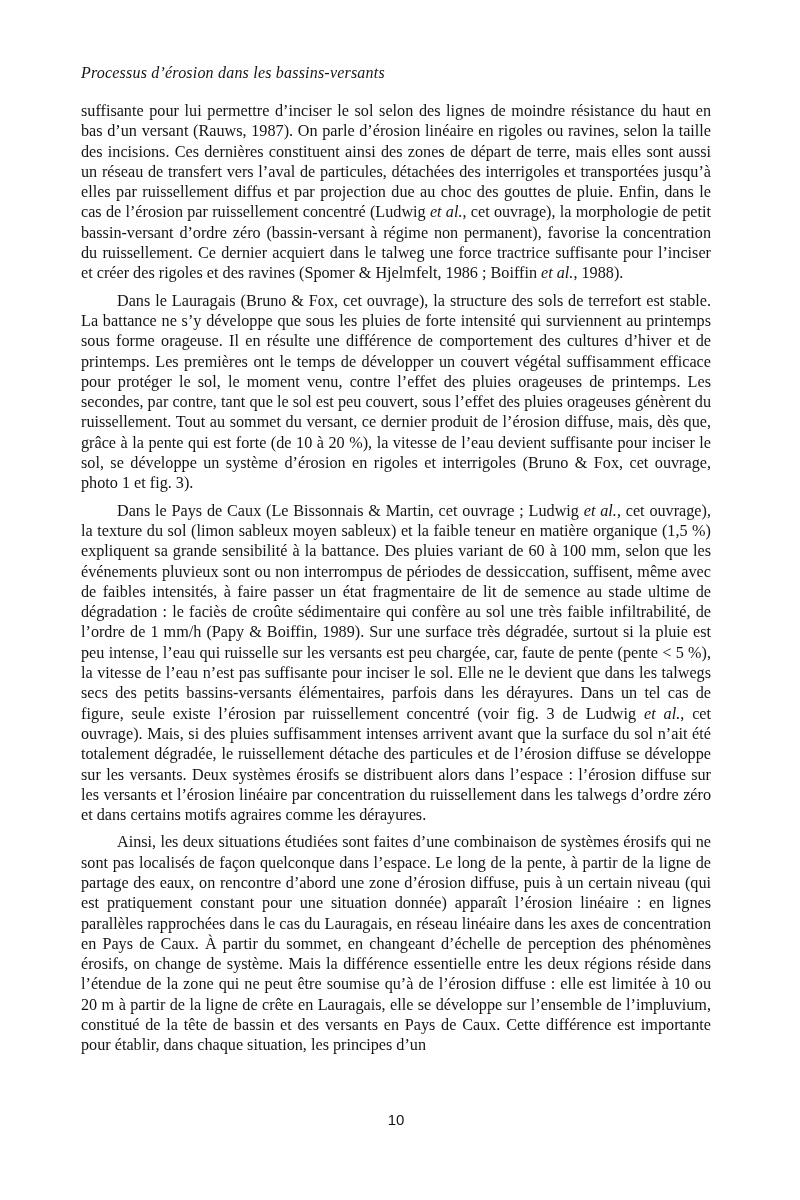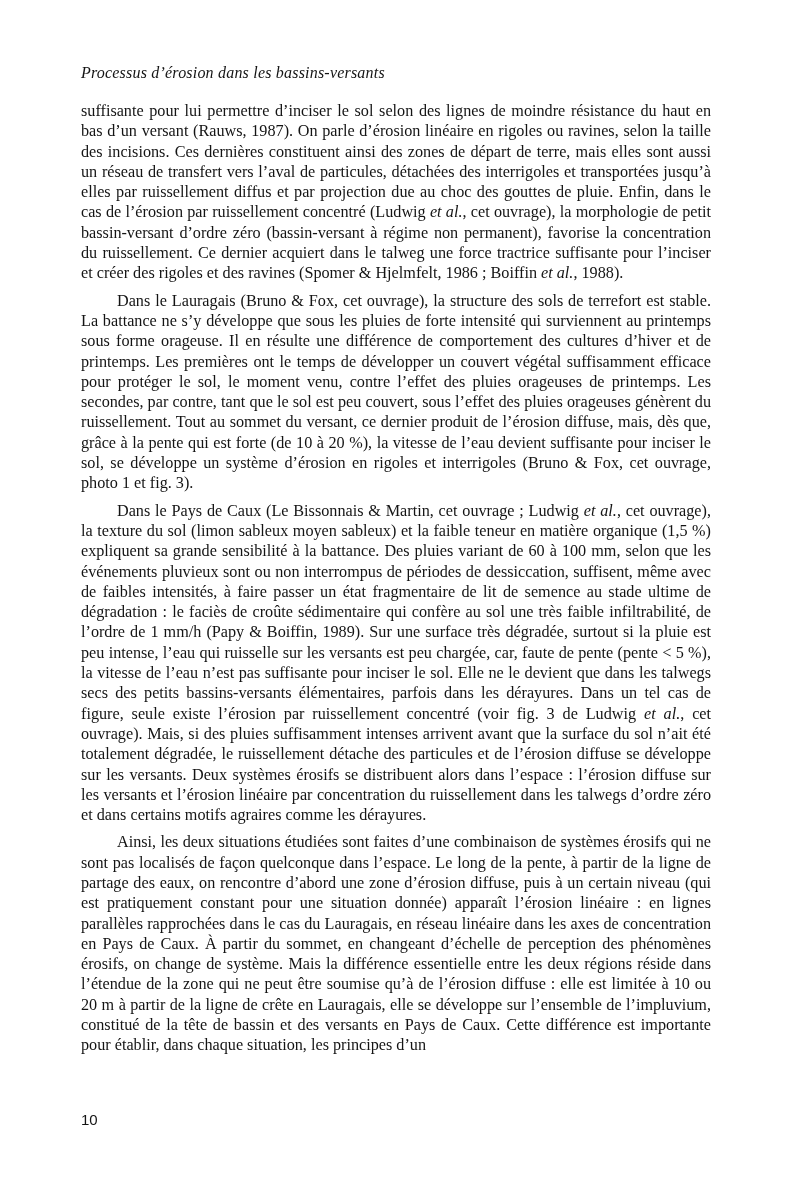--- a/index.html
+++ b/index.html
@@ -43,21 +43,21 @@
     text-indent: 36px;
   }
   .para em {
     font-style: italic;
   }
   .page-number {
     position: absolute;
     left: 81px;
     top: 1111px;
     width: 630px;
-    text-align: left;
+    text-align: center;
     font-family: "Liberation Sans", "DejaVu Sans", sans-serif;
     font-size: 15px;
   }
 </style>
 </head>
 <body>
 
 <div class="page">
   <div class="running-header">Processus d’érosion dans les bassins-versants</div>
 

